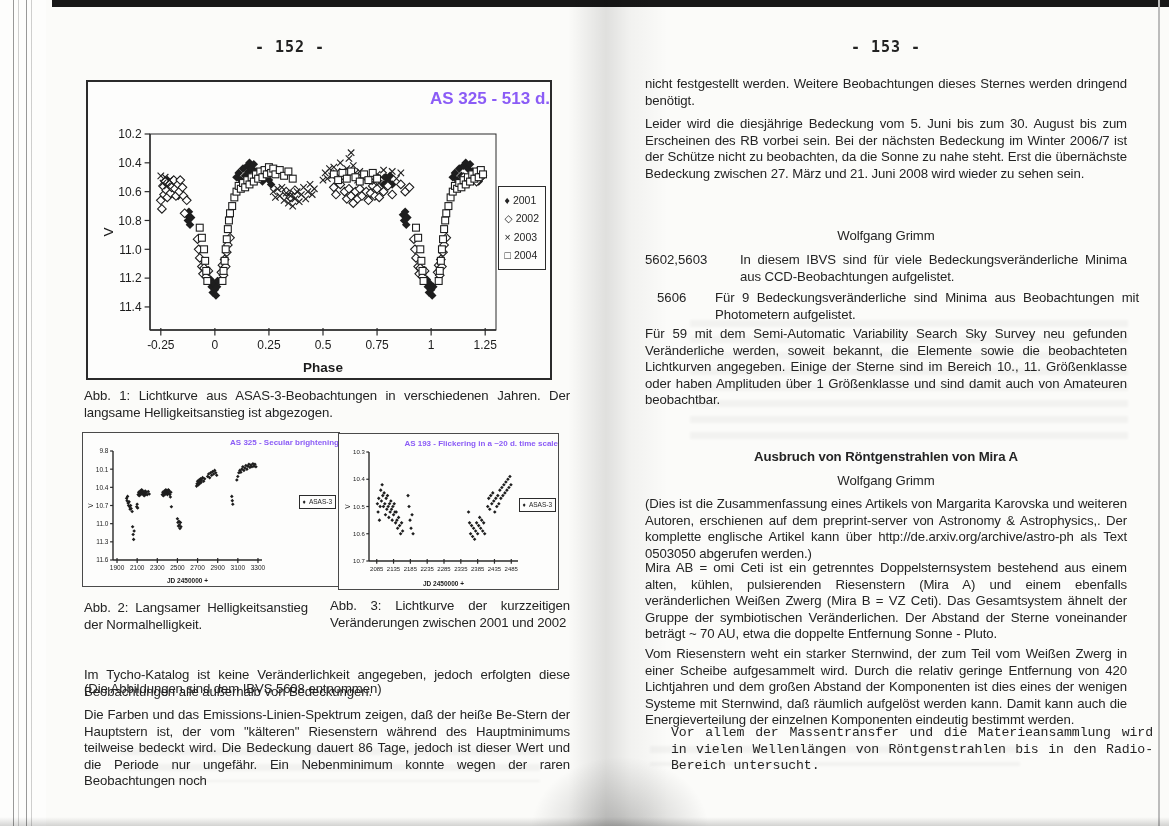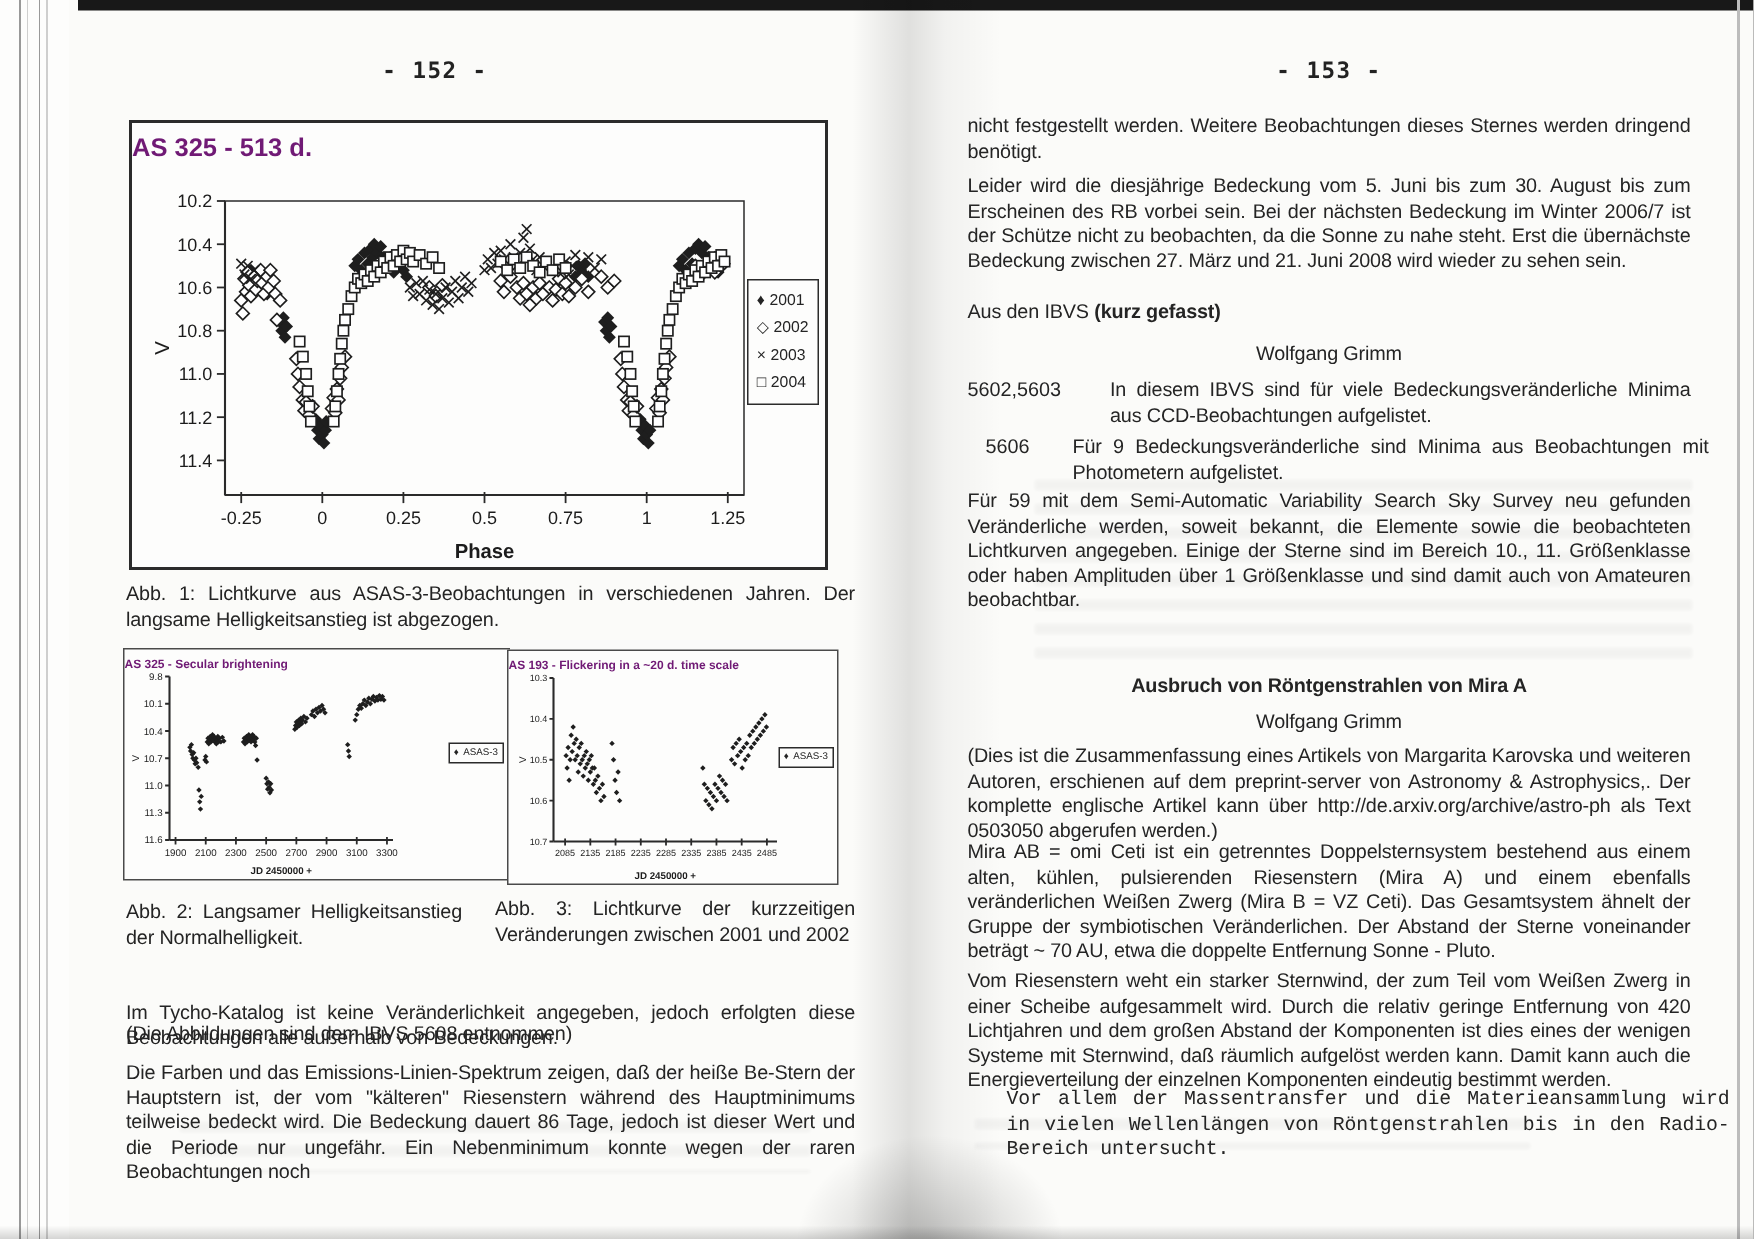--- a/index.html
+++ b/index.html
@@ -27,21 +27,21 @@
   .bold{font-weight:bold;}
   .ibvs-item{position:absolute;left:645px;width:482px;display:flex;font-size:13.2px;line-height:16.5px;}
   .ibvs-num{flex:0 0 58px;}
   .ibvs-num.wide{flex-basis:95px;}
   .ibvs-text{flex:1;text-align:justify;letter-spacing:-0.1px;}
   
   .figure{position:absolute;background:#fdfdfc;}
   #fig1{left:86px;top:80px;width:462px;height:296px;border:2px solid #2b2b2b;}
   #fig2{left:82px;top:432px;width:221px;height:153px;border:1.5px solid #4a4a4a;padding-left:35px;}
   #fig3{left:338px;top:433px;width:219px;height:155px;border:1.5px solid #4a4a4a;}
-  .fig-title{position:absolute;left:0;right:0;text-align:left;font-weight:bold;color:#701a75;}
+  .fig-title{position:absolute;left:0;right:0;text-align:right;font-weight:bold;color:#8b5cf6;}
   #fig1 .fig-title{top:7px;font-size:17px;}
   #fig2 .fig-title,#fig3 .fig-title{top:5px;font-size:8px;}
   .figure svg{position:absolute;left:0;top:0;}
   svg text{font-family:"Liberation Sans",sans-serif;}
   .legend{position:absolute;background:#fdfdfc;border:1.5px solid #2b2b2b;}
   #legend1{right:4px;top:104px;padding:4px 6px;font-size:10.5px;line-height:1.75;}
   #legend2,#legend3{border-width:1px;padding:1px 3px;font-size:6.5px;line-height:1.5;}
   #legend2{right:3px;top:62px;}
   #legend3{right:2px;top:64px;}
   .legend-entry{display:flex;align-items:center;white-space:nowrap;}
@@ -757,23 +757,20 @@
 
   <div class="para" style="left:84px;top:645px;width:486px;text-align:left;margin-top:36px;">(Die Abbildungen sind dem IBVS 5608 entnommen)</div>
   <div class="para" style="left:84px;top:667px;width:486px;">Im Tycho-Katalog ist keine Veränderlichkeit angegeben, jedoch erfolgten diese Beobachtungen alle außerhalb von Bedeckungen.</div>
   <div class="para" style="left:84px;top:707px;width:486px;">Die Farben und das Emissions-Linien-Spektrum zeigen, daß der heiße Be-Stern der Hauptstern ist, der vom "kälteren" Riesenstern während des Hauptminimums teilweise bedeckt wird. Die Bedeckung dauert 86 Tage, jedoch ist dieser Wert und die Periode nur ungefähr. Ein Nebenminimum konnte wegen der raren Beobachtungen noch</div>
 
   <div class="pagenum" style="left:645px;width:482px;">- 153 -</div>
 
   <div class="para" style="left:645px;top:76px;width:482px;">nicht festgestellt werden. Weitere Beobachtungen dieses Sternes werden dringend benötigt.</div>
   <div class="para" style="left:645px;top:116px;width:482px;">Leider wird die diesjährige Bedeckung vom 5. Juni bis zum 30. August bis zum Erscheinen des RB vorbei sein. Bei der nächsten Bedeckung im Winter 2006/7 ist der Schütze nicht zu beobachten, da die Sonne zu nahe steht. Erst die übernächste Bedeckung zwischen 27. März und 21. Juni 2008 wird wieder zu sehen sein.</div>
 
-  <div class="para" style="left:645px;top:200px;width:482px;text-align:left;">
-    <span>Aus den IBVS </span><span class="bold">(kurz gefasst)</span>
-  </div>
   <div class="para center" style="left:645px;top:228px;width:482px;">Wolfgang Grimm</div>
 
   <div class="ibvs-item" style="top:252px;">
     <div class="ibvs-num wide">5602,5603</div>
     <div class="ibvs-text">In diesem IBVS sind für viele Bedeckungsveränderliche Minima aus CCD-Beobachtungen aufgelistet.</div>
   </div>
   <div class="ibvs-item" style="top:290px;margin-left:12px;">
     <div class="ibvs-num">5606</div>
     <div class="ibvs-text">Für 9 Bedeckungsveränderliche sind Minima aus Beobachtungen mit Photometern aufgelistet.</div>
   </div>

